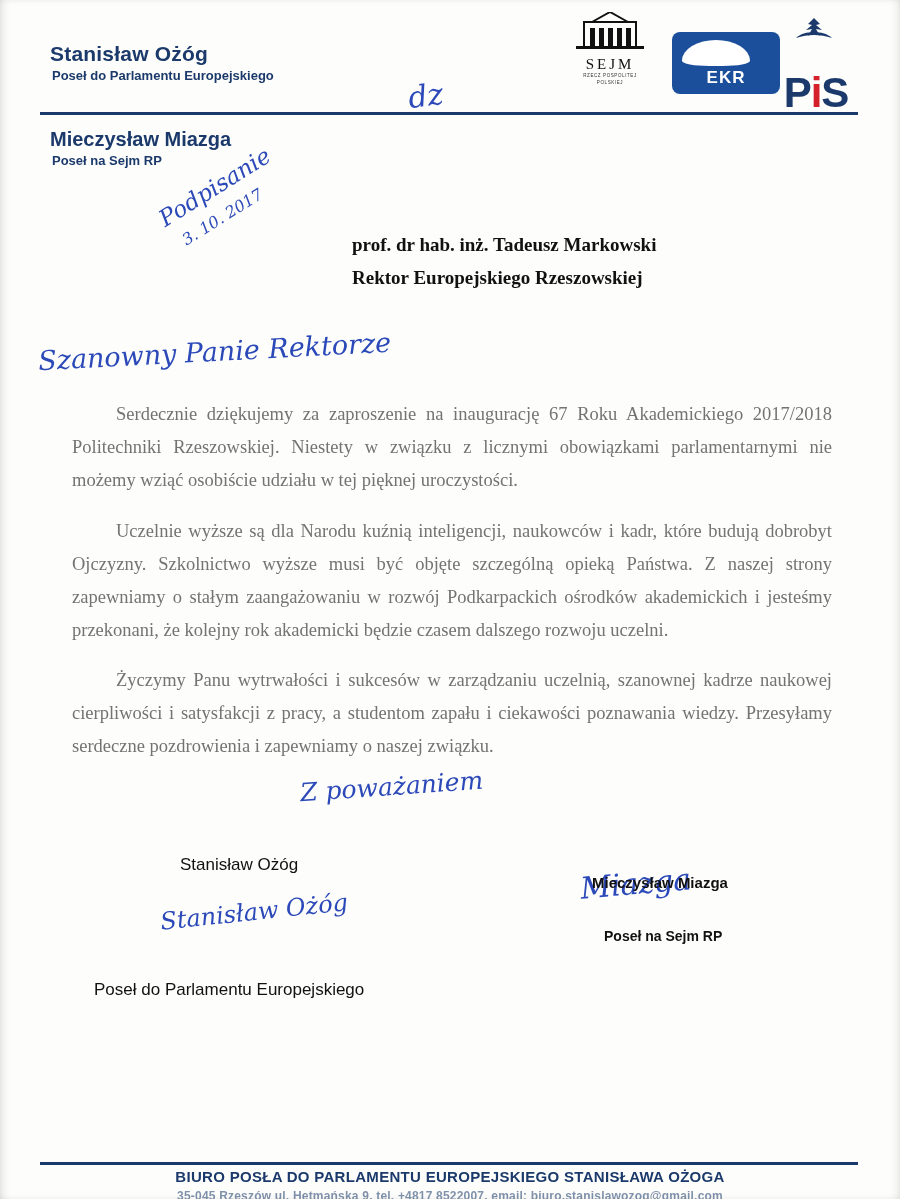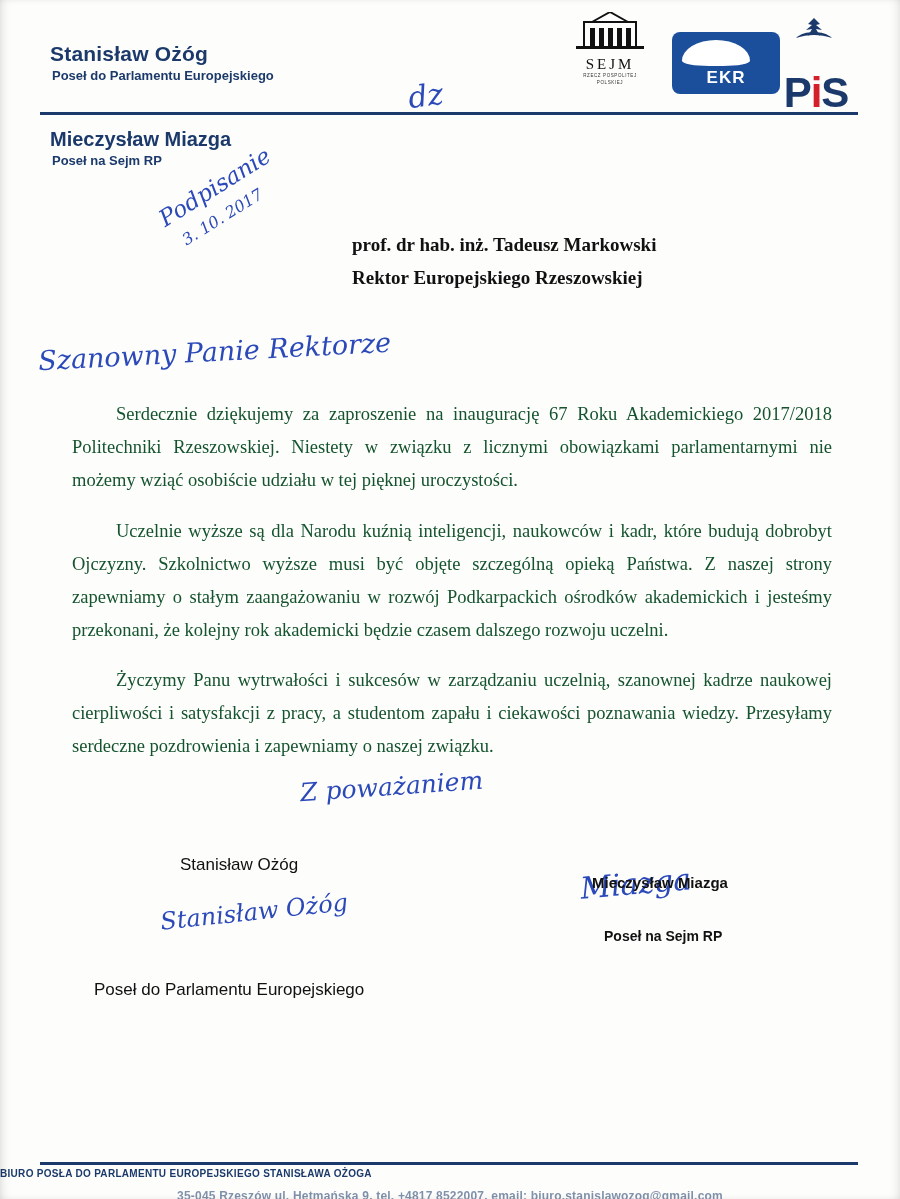--- a/index.html
+++ b/index.html
@@ -163,21 +163,21 @@
   .addressee .line3 { font-size: 19px; font-weight: bold; }
 
   
   .body-text {
     position: absolute;
     left: 72px; top: 398px;
     width: 760px;
     font-size: 18.5px;
     line-height: 1.78;
     text-align: justify;
-    color: #14532d;
+    color: #737373;
   }
   .body-text p { margin: 0 0 18px 0; text-indent: 44px; }
 
   
   .sig-left-name {
     position: absolute;
     left: 180px; top: 855px;
     font-family: "Liberation Sans", sans-serif;
     font-size: 17px;
     color: #111;
@@ -252,23 +252,24 @@
   .footer-rule {
     position: absolute;
     left: 40px; top: 1162px;
     width: 818px; height: 3px;
     background: #1b3a6b;
   }
   .footer-title {
     position: absolute;
     left: 0; top: 1168px;
     width: 900px;
-    font-family: "Liberation Sans", sans-serif;
-    font-weight: bold;
-    font-size: 10px;
+    text-align: center;
+    font-family: "Liberation Sans", sans-serif;
+    font-weight: bold;
+    font-size: 15px;
     color: #1b3a6b;
     letter-spacing: .3px;
   }
   .footer-sub {
     position: absolute;
     left: 0; top: 1189px;
     width: 900px;
     text-align: center;
     font-family: "Liberation Sans", sans-serif;
     font-weight: bold;

